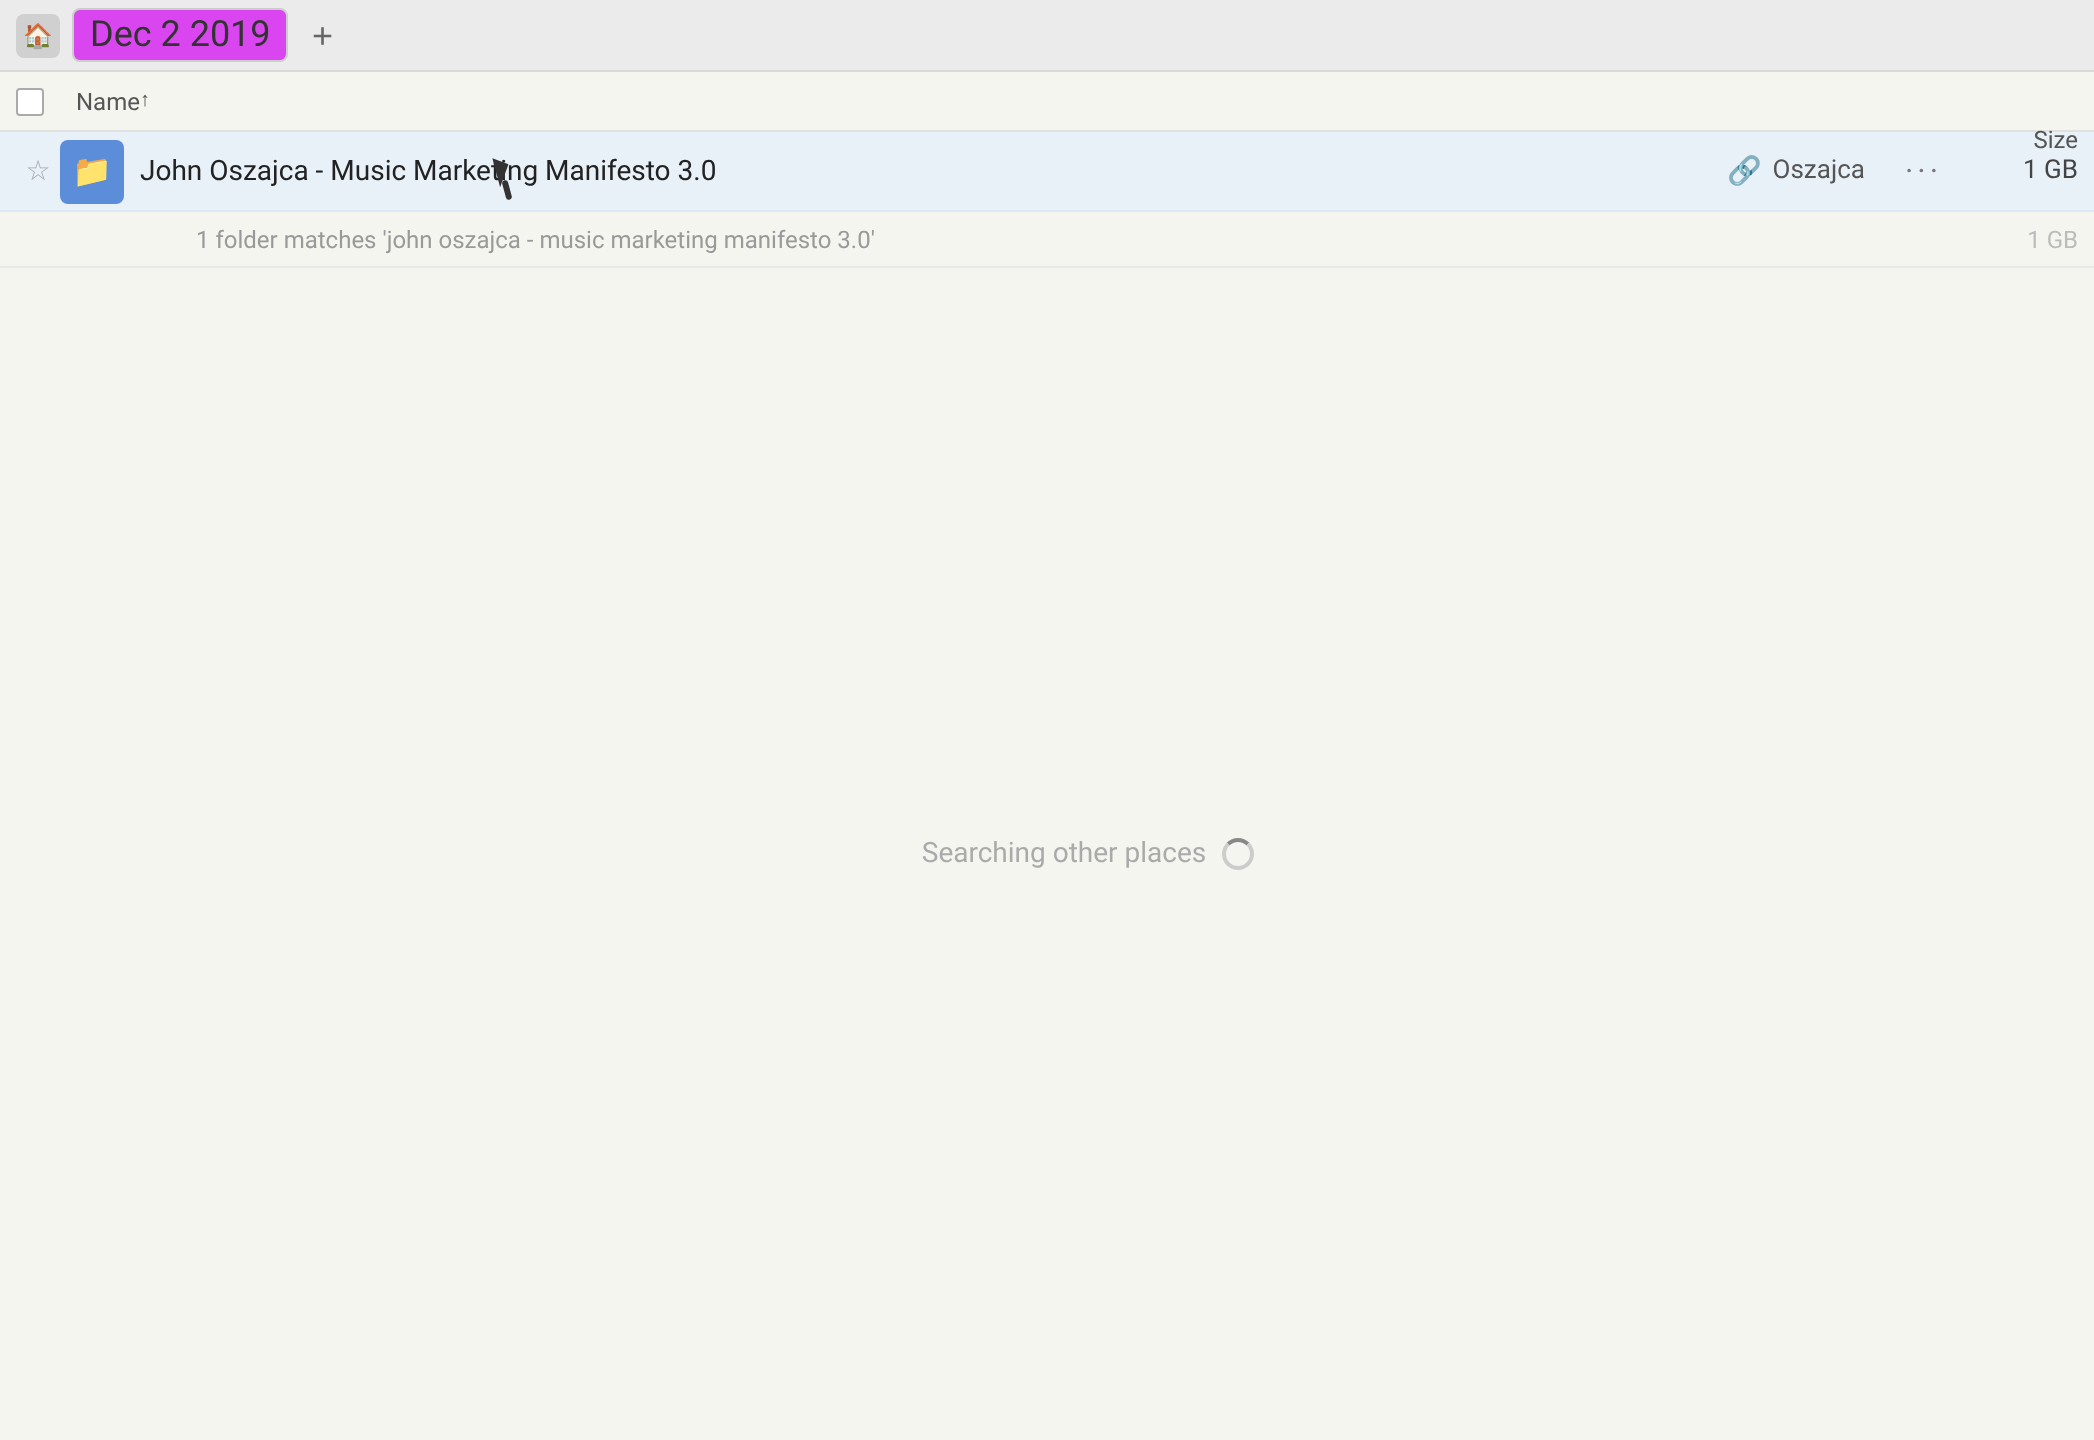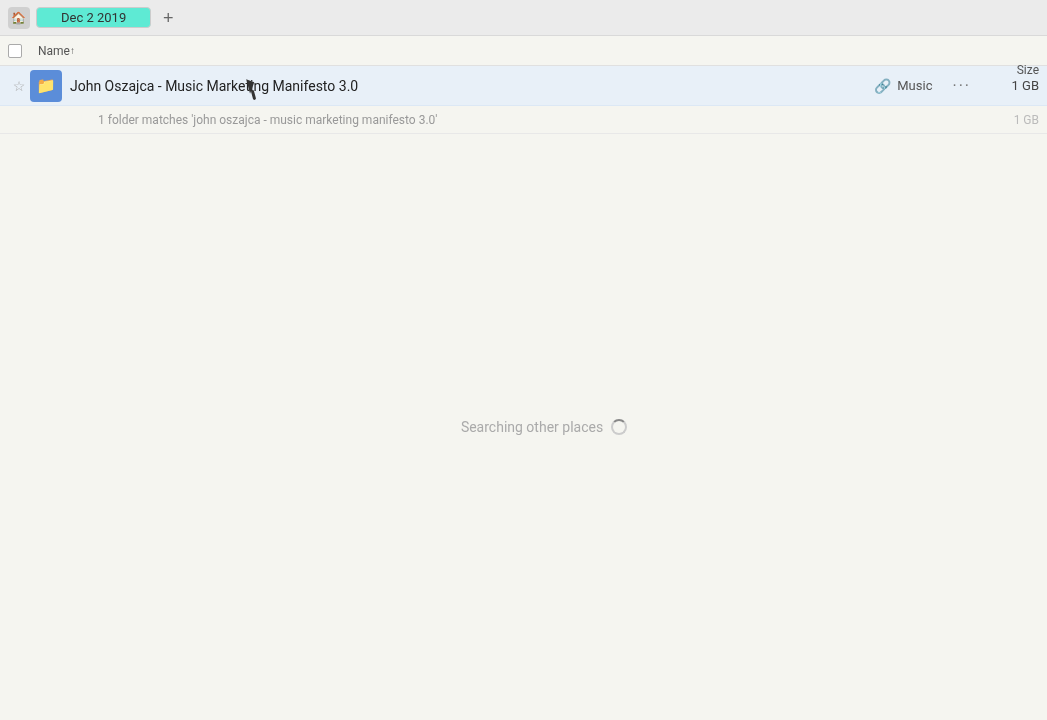--- a/index.html
+++ b/index.html
@@ -35,25 +35,25 @@
       background: #d0d0d0;
       border-radius: 4px;
       display: flex;
       align-items: center;
       justify-content: center;
       cursor: pointer;
       font-size: 12px;
     }
 
     .breadcrumb-item {
-      background: #5eead4;
+      background: #d946ef;
       border: 1px solid #ccc;
       border-radius: 4px;
-      padding: 2px 24px;
-      font-size: 13px;
+      padding: 2px 8px;
+      font-size: 18px;
       color: #333;
       cursor: pointer;
     }
 
     .add-btn {
       width: 22px;
       height: 22px;
       background: transparent;
       border: none;
       cursor: pointer;
@@ -301,21 +301,21 @@
 </div>
 
 <div class="file-row">
   <div class="row-star">☆</div>
   <div class="row-icon">
     <span class="folder-icon-inner">📁</span>
   </div>
   <div class="row-name">John Oszajca - Music Marketing Manifesto 3.0</div>
   <div class="row-shared">
     <span class="link-icon">🔗</span>
-    <span>Music</span>
+    <span>Oszajca</span>
   </div>
   <div class="row-more">···</div>
   <div class="row-size">1 GB</div>
 </div>
 
 <div class="sub-info-row">
   <div class="sub-info-text">1 folder matches 'john oszajca - music marketing manifesto 3.0'</div>
   <div class="sub-info-size">1 GB</div>
 </div>
 

